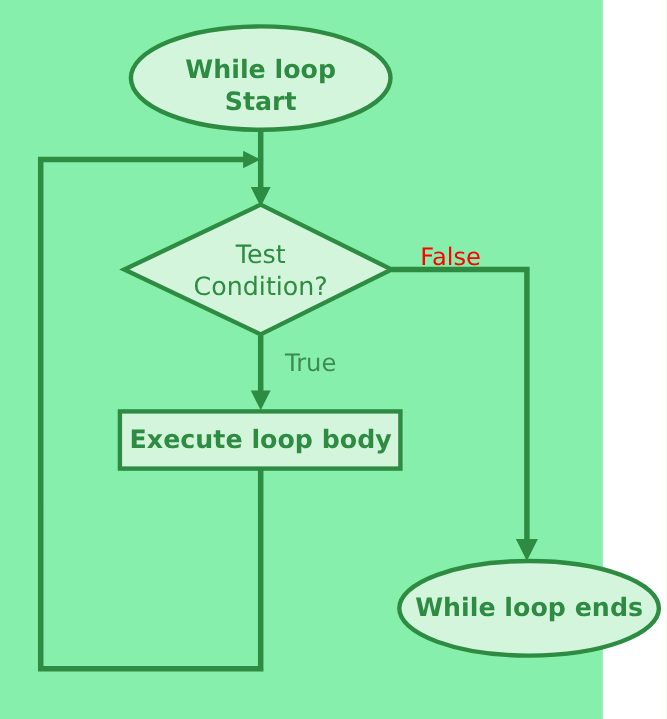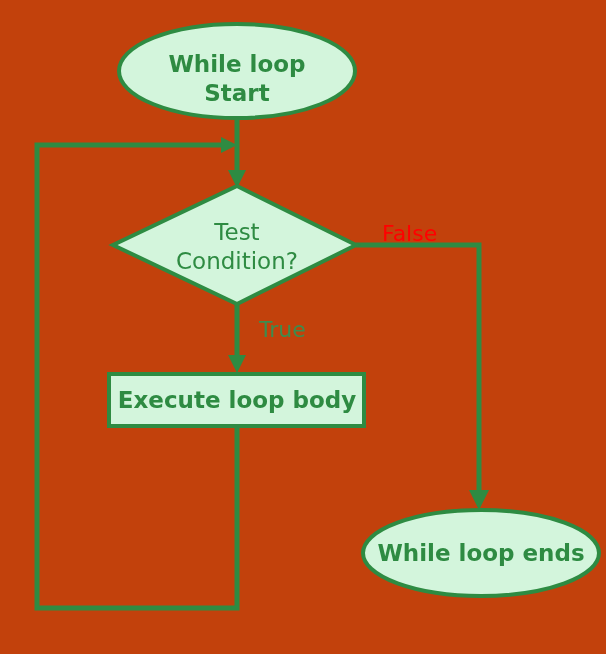--- a/index.html
+++ b/index.html
@@ -8,23 +8,23 @@
     background: #ffffff;
   }
   body {
     width: 606px;
     height: 654px;
     overflow: hidden;
     font-family: "DejaVu Sans", sans-serif;
   }
   #flowchart-root {
     position: relative;
-    width: 606px;
+    width: 548px;
     height: 654px;
-    background: #c2410c;
+    background: #86efac;
   }
   svg#flow-svg {
     display: block;
     width: 606px;
     height: 654px;
   }
   .node-shape {
     fill: #d3f5dc;
     stroke: #2e8b42;
     stroke-width: 4;

